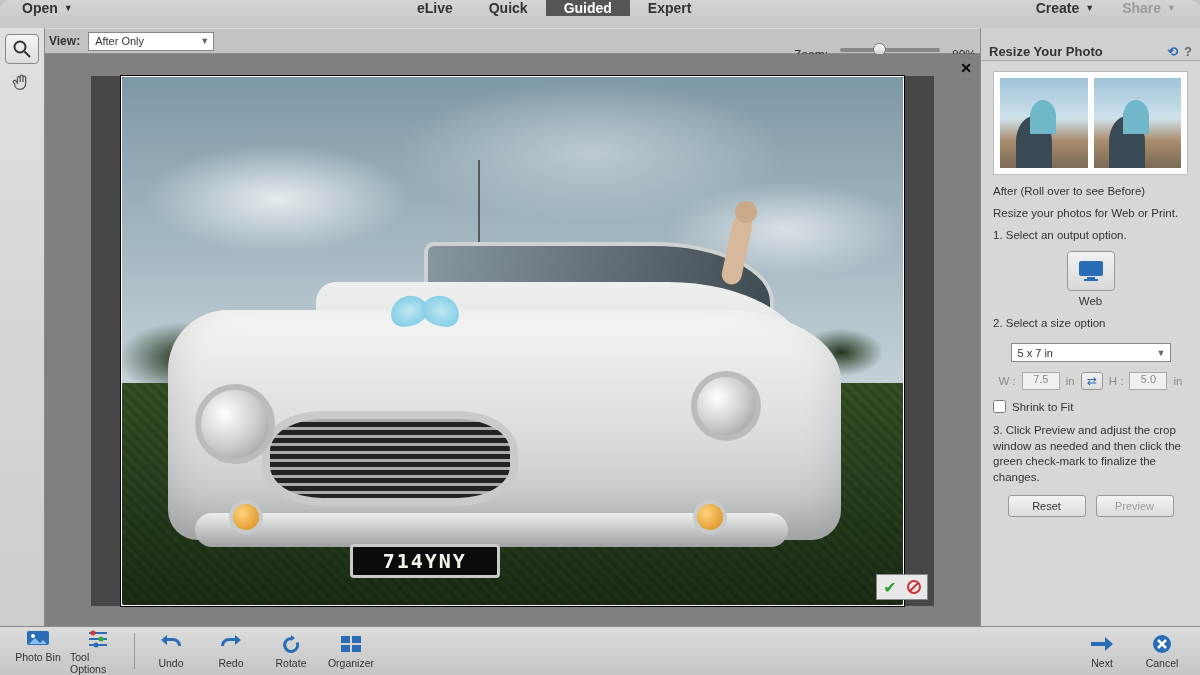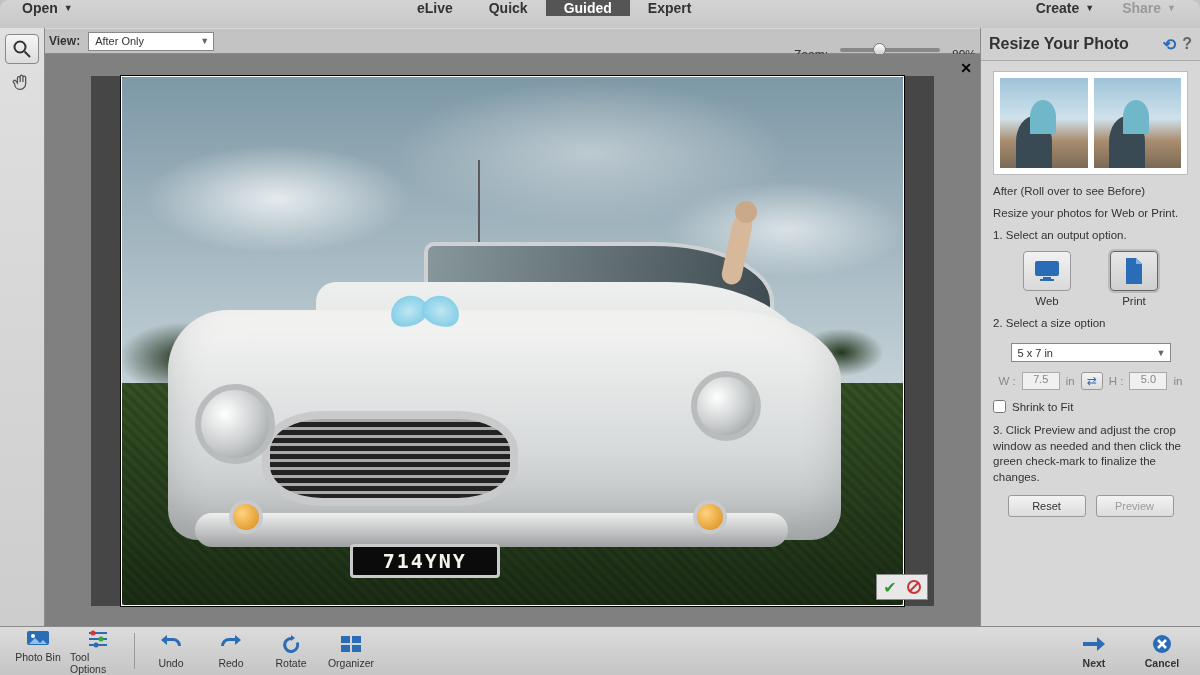--- a/index.html
+++ b/index.html
@@ -73,21 +73,21 @@
 .car .bow::before{left:0;transform:rotate(-20deg);} .car .bow::after{right:0;transform:rotate(20deg);}
 .car .arm { position:absolute; right:14%; top:-6%; width:20px; height:70px; background:#d7b89a; border-radius:10px; transform:rotate(12deg); }
 .car .fist { position:absolute; right:12.5%; top:-10%; width:22px; height:22px; background:#caa988; border-radius:50%; }
 .cropborder { position:absolute; left:30px; right:30px; top:0; bottom:0; outline:1px solid #000; box-shadow:inset 0 0 0 1px #fff; pointer-events:none; }
 .cropshadeL,.cropshadeR{position:absolute;top:0;bottom:0;width:30px;background:rgba(50,50,50,.65);} .cropshadeL{left:0;} .cropshadeR{right:0;}
 .confirmbox { position:absolute; right:6px; bottom:6px; background:#e8e8e8; border:1px solid #888; display:flex; gap:2px; padding:2px; }
 .confirmbox div{ width:22px; height:20px; display:flex; align-items:center; justify-content:center; }
 
 
 .rpanel { position:absolute; right:0; top:28px; width:220px; bottom:49px; background:#d7d7d7; border-left:1px solid #8a8a8a; display:flex; flex-direction:column; }
-.rhead { height:26px; background:#d0d0d0; border-bottom:1px solid #aaa; display:flex; align-items:center; padding:16px 8px; font-size:16px; font-weight:bold; }
+.rhead { height:26px; background:#d0d0d0; border-bottom:1px solid #aaa; display:flex; align-items:flex-start; padding:16px 8px; font-size:13px; font-weight:bold; }
 .rhead .ricons { margin-left:auto; display:flex; gap:6px; color:#2a6db6; }
 .rbody { padding:10px 12px; font-size:11.5px; color:#333; display:flex; flex-direction:column; gap:10px; overflow:auto; }
 .thumbs { background:#fff; padding:6px; display:flex; gap:6px; border:1px solid #bbb; }
 .thumb { flex:1; height:90px; background:linear-gradient(#9fc3d9 0%,#cfe2ec 45%,#a98c6e 70%,#7a6a55 100%); position:relative; }
 .thumb .p1,.thumb .p2{position:absolute;border-radius:50% 50% 0 0;}
 .thumb .p1{left:18%;bottom:0;width:36px;height:52px;background:#3a4a55;}
 .thumb .p2{left:34%;bottom:34px;width:26px;height:34px;background:#6fb7c9;}
 .optrow { display:flex; justify-content:center; gap:29px; }
 .optcard { width:58px; display:flex; flex-direction:column; align-items:center; gap:4px; }
 .optico { width:48px; height:40px; background:linear-gradient(#f2f2f2,#d9d9d9); border:1px solid #999; border-radius:4px; display:flex; align-items:center; justify-content:center; }
@@ -101,21 +101,21 @@
 .btnrow { display:flex; gap:10px; justify-content:center; }
 .btn { width:78px; height:22px; border:1px solid #999; background:linear-gradient(#f3f3f3,#dcdcdc); border-radius:3px; font-size:11px; display:flex; align-items:center; justify-content:center; }
 .btn.dis { color:#9c9c9c; }
 
 
 .bbar { position:absolute; left:0; right:0; bottom:0; height:49px; background:linear-gradient(#dcdcdc,#c5c5c5); border-top:1px solid #8a8a8a; display:flex; align-items:center; padding:0 10px; }
 .bbtn { display:flex; flex-direction:column; align-items:center; gap:2px; width:56px; font-size:10.5px; color:#333; }
 .bbtn .bico { width:26px; height:22px; display:flex; align-items:center; justify-content:center; }
 .bseg { display:flex; gap:4px; }
 .vsep { width:1px; height:36px; background:#9a9a9a; margin:0 8px; }
-.bbar .bright { margin-left:auto; display:flex; gap:12px;font-weight:bold; }
+.bbar .bright { margin-left:auto; display:flex; gap:4px; }
 svg { display:block; }
 </style>
 </head>
 <body>
 
 <div class="menubar">
   <div class="left">
     <div class="item open">
       <span>Open</span>
       <span class="caret">▼</span>
@@ -242,29 +242,20 @@
       <div class="optcard">
         <div class="optico">
             <svg width="30" height="26">
               <rect x="3" y="3" width="24" height="15" rx="2" fill="#2a6db6"></rect>
               <rect x="11" y="19" width="8" height="2" fill="#2a6db6"></rect>
               <rect x="8" y="21" width="14" height="2" fill="#2a6db6"></rect>
             </svg>
           </div>
         <span>Web</span>
       </div>
-      <div class="optcard sel">
-        <div class="optico">
-            <svg width="26" height="30">
-              <path d="M5 2h10l6 6v20H5z" fill="#2a6db6"></path>
-              <path d="M15 2v6h6" fill="#7fb2e0"></path>
-            </svg>
-          </div>
-        <span>Print</span>
-      </div>
     </div>
     <div>2. Select a size option</div>
     <div class="sizebox">
       <div class="drop">
         <span>5 x 7 in</span>
         <span class="dcaret">▼</span>
       </div>
     </div>
     <div class="whrow">
       <span>W :</span>

